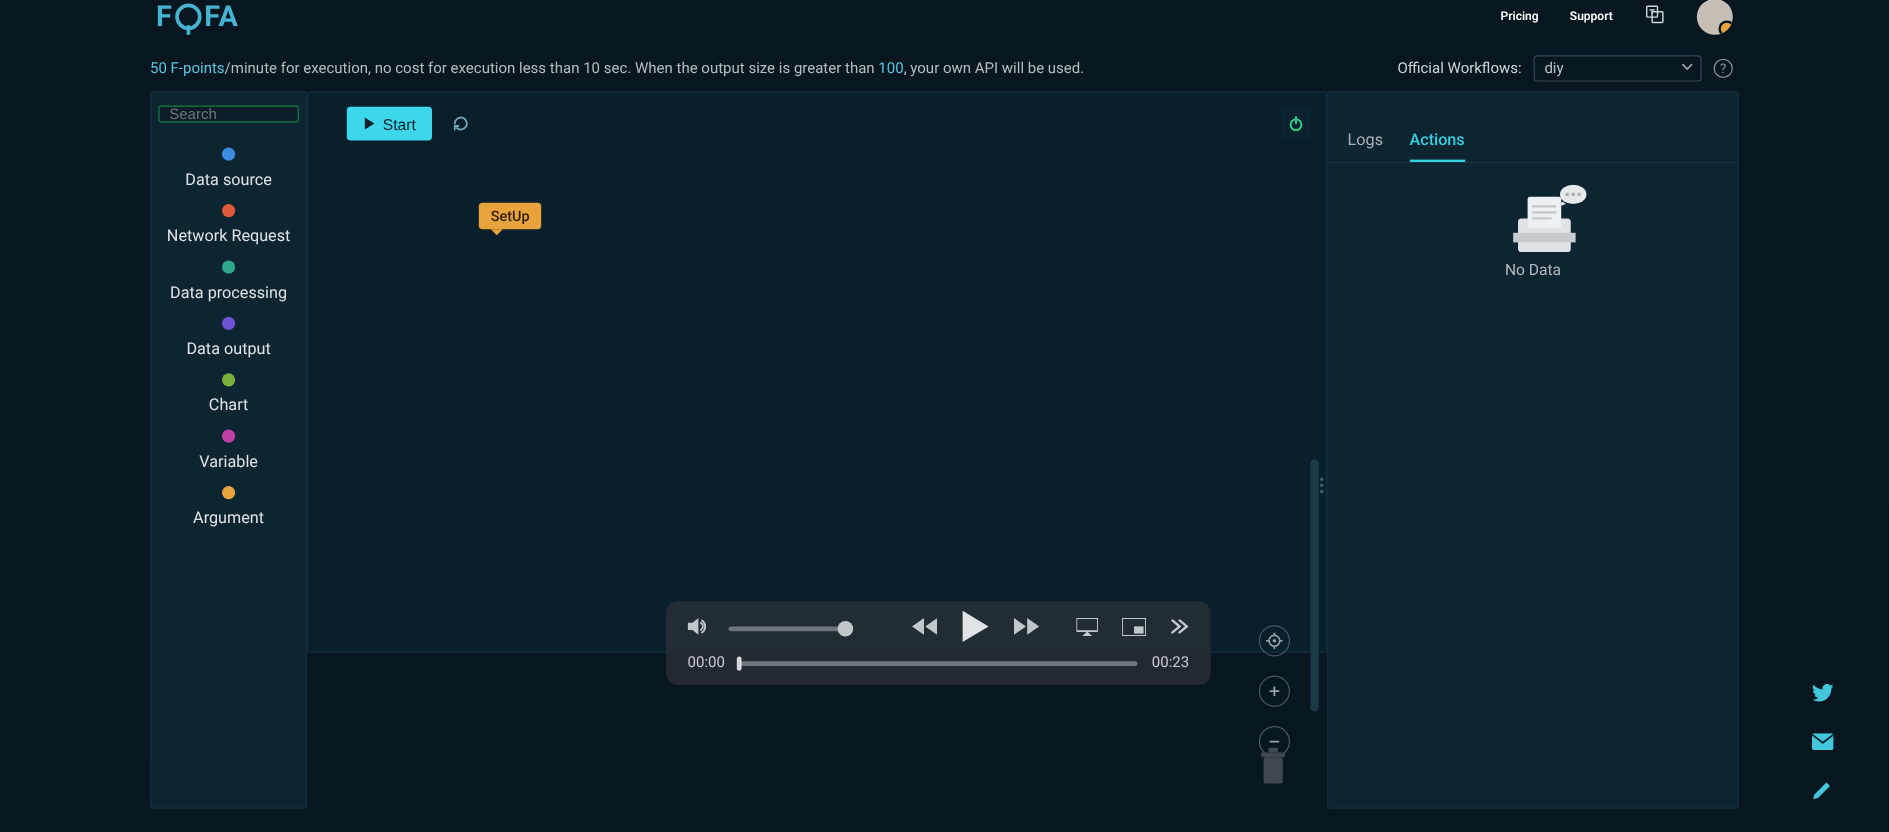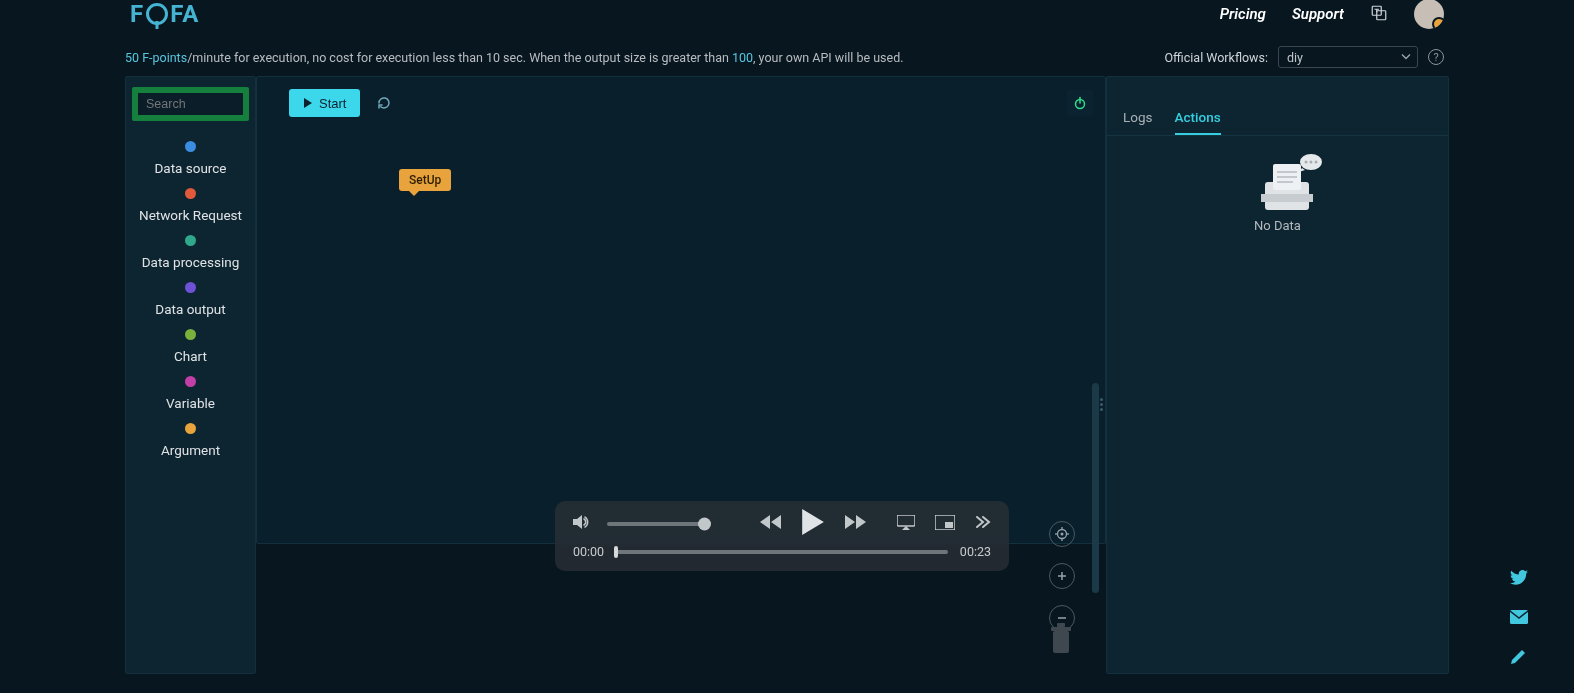--- a/index.html
+++ b/index.html
@@ -42,21 +42,21 @@
     bottom: -7px; left: 50%;
     width: 3px; height: 8px;
     background: #45b4d2;
     transform: translateX(-50%);
   }
   .nav-right {
     display: flex;
     align-items: center;
     gap: 26px;
   }
-  .nav-link { color: #fff; font-weight: 600; font-size: 15px; cursor: pointer; font-style: italic; }
+  .nav-link { color: #fff; font-weight: 600; font-size: 10px; cursor: pointer; }
   .lang-icon svg { width: 18px; height: 18px; }
   .avatar {
     width: 30px; height: 30px; border-radius: 50%;
     background: #c7bfb6; position: relative; overflow: hidden;
   }
   .avatar::after {
     content:"";
     position:absolute; right:-2px; bottom:-2px;
     width:10px; height:10px; border-radius:50%;
     background: #e8a33c; border:2px solid #08161f;
@@ -101,23 +101,23 @@
     width: 131px;
     flex: 0 0 131px;
     background: #0d2431;
     border: 1px solid #14303e;
     border-radius: 2px;
     padding: 10px 6px;
     height: 598px;
   }
   .search-input {
     width: 100%;
-    height: 34px;
+    height: 14px;
     background: #0a1d28;
-    border: 6px solid #15803d;
+    border: 1px solid #15803d;
     border-radius: 2px;
     color: #c6cbce;
     padding: 0 8px;
     font-size: 12.5px;
     outline: none;
   }
   .cat-list { list-style:none; margin-top:14px; }
   .cat-item {
     display:flex; align-items:center; gap:8px;
     padding: 6px 2px; font-size:13.5px; color:#e0e3e5; cursor:pointer;flex-direction:column;

